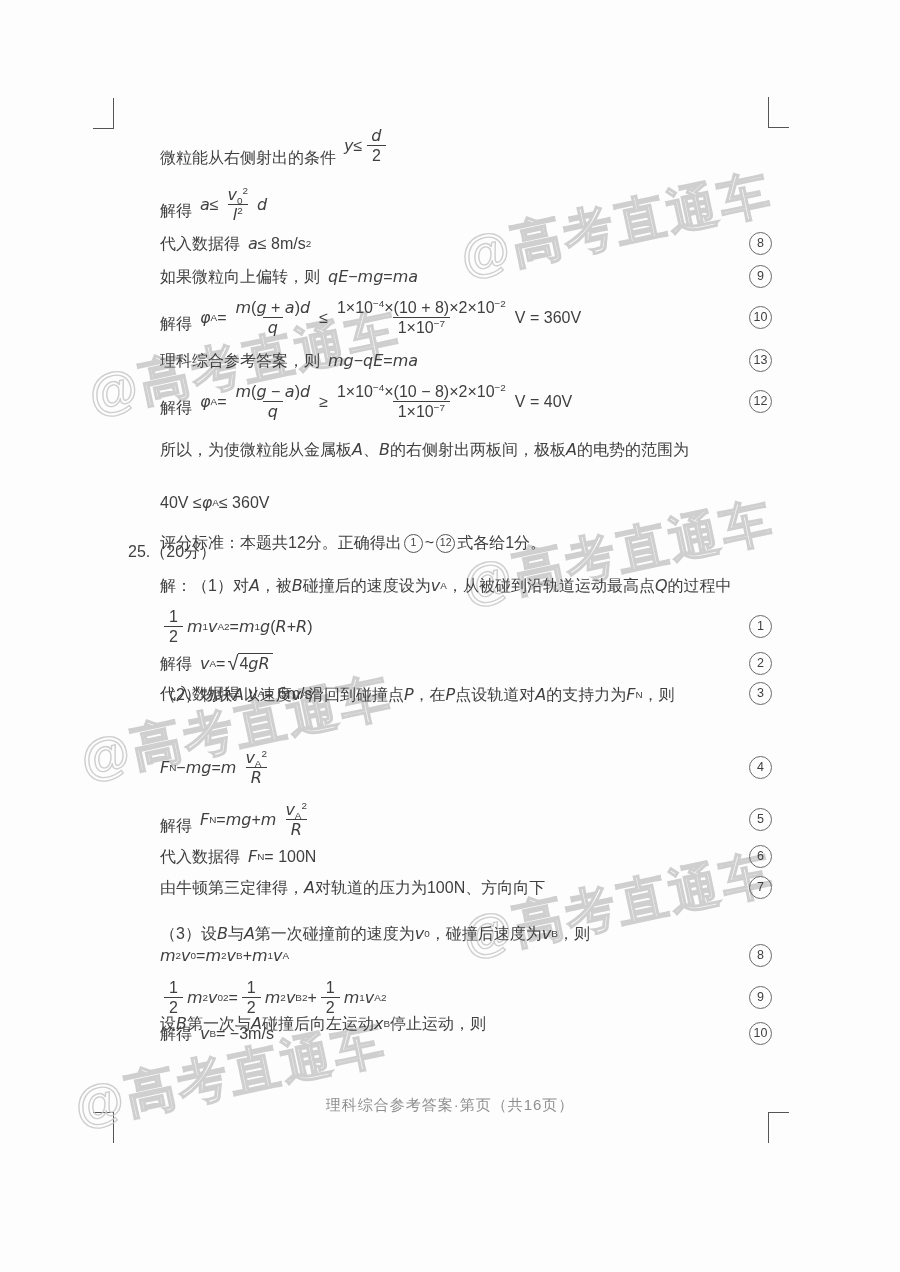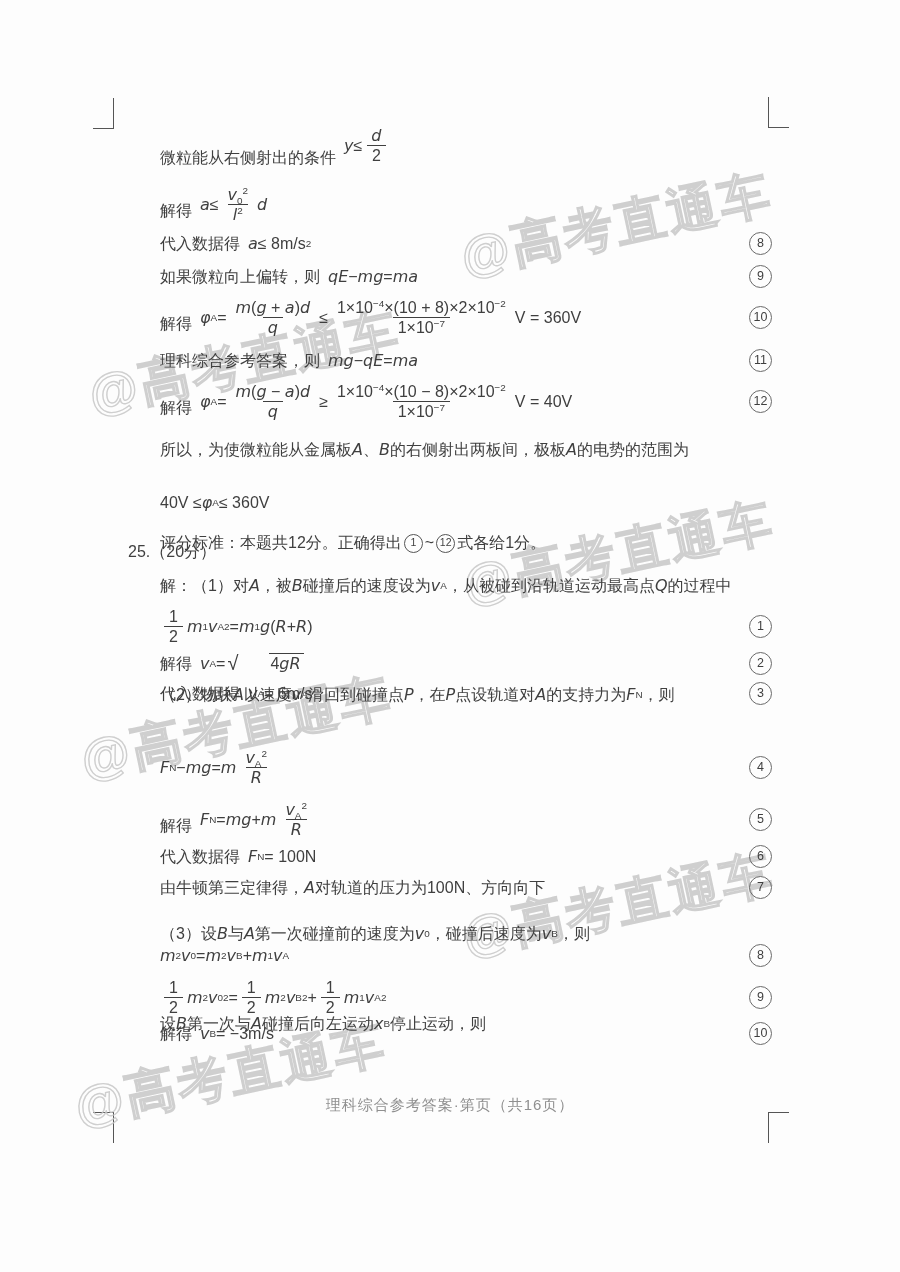--- a/index.html
+++ b/index.html
@@ -28,21 +28,21 @@
          font-size:12.5px;color:#3f3f3f;background:transparent;}
   .badge:empty{display:none;}
   .it{font-style:italic;font-family:"DejaVu Sans",sans-serif;}
   sup,sub{font-size:.62em;line-height:0;}
   .frac{display:inline-flex;flex-direction:column;align-items:center;vertical-align:middle;
         margin:0 4px;line-height:1.2;text-align:center;}
   .fnum{display:block;padding:0 5px;}
   .fden{display:block;border-top:1.3px solid #3f3f3f;padding:0 5px;}
   .sqrt{display:inline-flex;align-items:flex-start;margin-left:2px;}
   .rsign{font-size:1.25em;line-height:1.05;font-style:normal;}
-  .rbody{border-top:1.3px solid #3f3f3f;padding:0 3px 0 1px;margin-left:31px;}
+  .rbody{border-top:1.3px solid #3f3f3f;padding:0 3px 0 1px;}
   .cnum{display:inline-flex;align-items:center;justify-content:center;width:17px;height:17px;
         border:1px solid #555;border-radius:50%;font-size:10.5px;margin:0 2px;vertical-align:-3px;}
   .q-head{position:absolute;left:128px;z-index:1;}
   .footer{position:absolute;left:0;right:0;text-align:center;color:#8f8f8f;
           font-size:15px;z-index:1;letter-spacing:1px;}
 </style>
 </head>
 <body>
 
 <div class="page">
@@ -92,21 +92,21 @@
           <span class="fden"><span class="it">q</span></span>
         </span> ≤ <span class="frac">
           <span class="fnum">1×10<sup>−4</sup>×(10 + 8)×2×10<sup>−2</sup></span>
           <span class="fden">1×10<sup>−7</sup></span>
         </span> V = 360V</span>
     <span class="badge">10</span>
   </div>
   <div class="row" style="top:349px">
     <span class="pre">理科综合参考答案，则</span>
     <span class="formula"><span class="it">mg</span> − <span class="it">qE</span> = <span class="it">ma</span></span>
-    <span class="badge">11</span>
+    <span class="badge">13</span>
   </div>
   <div class="row low" style="top:382px">
     <span class="pre">解得</span>
     <span class="formula"><span class="it">φ</span><sub>A</sub> = <span class="frac">
           <span class="fnum"><span class="it">m</span>(<span class="it">g</span> − <span class="it">a</span>)<span class="it">d</span></span>
           <span class="fden"><span class="it">q</span></span>
         </span> ≥ <span class="frac">
           <span class="fnum">1×10<sup>−4</sup>×(10 − 8)×2×10<sup>−2</sup></span>
           <span class="fden">1×10<sup>−7</sup></span>
         </span> V = 40V</span>

